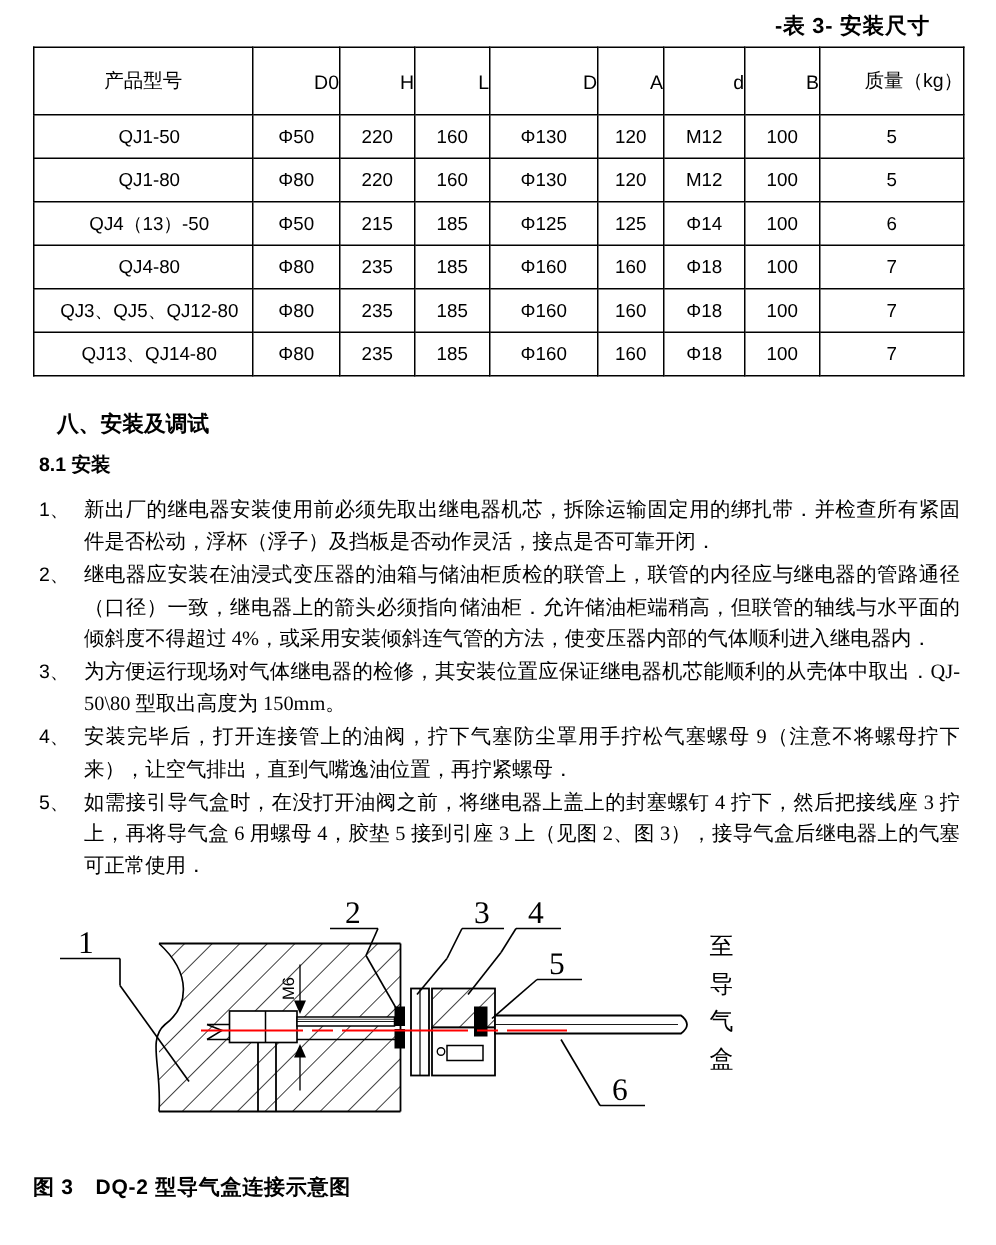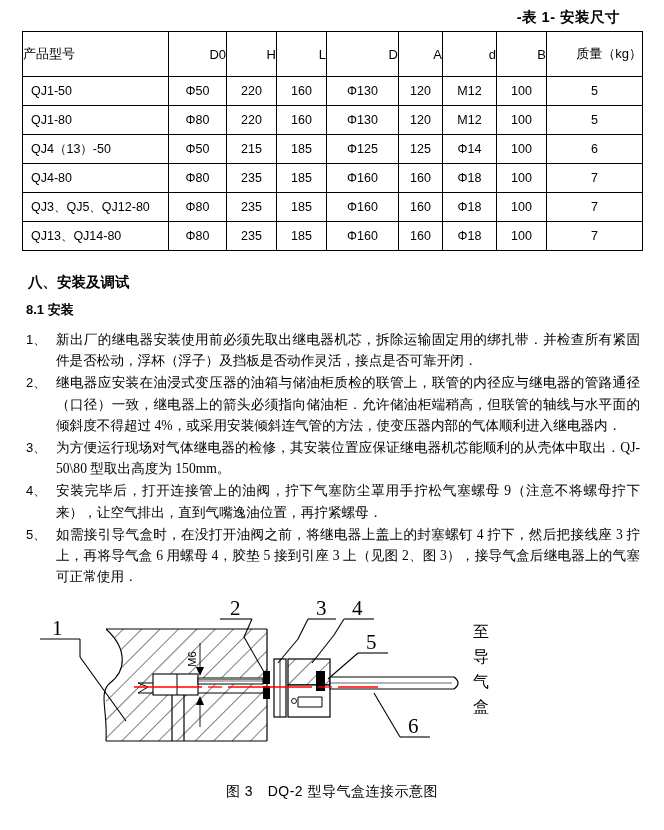--- a/index.html
+++ b/index.html
@@ -50,40 +50,40 @@
     text-align: center;
     vertical-align: middle;
     font-weight: normal;
   }
   table.spec thead th {
     height: 44px;
     font-size: 13px;
     text-align: right;
   }
   table.spec td.model, table.spec th.model {
-    text-align: left;
+    text-align: center;
     padding-left: 8px;
   }
   table.spec th.model { padding-left: 0; }
   .c-model { width: 146px; }
   .c-d0    { width: 58px; }
   .c-h     { width: 50px; }
   .c-l     { width: 50px; }
   .c-d     { width: 72px; }
   .c-a     { width: 44px; }
   .c-dd    { width: 54px; }
   .c-b     { width: 50px; }
   .c-mass  { width: 96px; }
 
   
   .h-section {
     font-family: "Liberation Sans", "DejaVu Sans", sans-serif;
     font-weight: bold;
     font-size: 14.5px;
-    margin: 22px 0 0 2px;
+    margin: 22px 0 0 12px;
     padding-left: 4px;
   }
   .h-sub {
     font-family: "Liberation Sans", "DejaVu Sans", sans-serif;
     font-weight: bold;
     font-size: 13px;
     margin: 9px 0 0 0;
     padding-left: 4px;
   }
 
@@ -114,23 +114,23 @@
 
   
   .figure-wrap {
     position: relative;
     width: 620px;
     height: 168px;
     margin-top: 14px;
   }
   .figure-wrap svg { display: block; }
   .fig-caption {
-    text-align: center;
-    font-family: "Liberation Sans", "DejaVu Sans", sans-serif;
-    font-weight: normal;
+    text-align: left;
+    font-family: "Liberation Sans", "DejaVu Sans", sans-serif;
+    font-weight: bold;
     font-size: 14px;
     margin-top: 14px;
     letter-spacing: 0.5px;
   }
   .vtext {
     position: absolute;
     top: 18px;
     left: 448px;
     width: 22px;
     font-size: 16px;
@@ -146,21 +146,21 @@
   .m6 {
     font-family: "Liberation Sans", "DejaVu Sans", sans-serif;
     font-size: 11px;
   }
 </style>
 </head>
 <body>
 
 <div class="page">
 
-  <div class="table-title">-表 1- 安装尺寸</div>
+  <div class="table-title">-表 3- 安装尺寸</div>
 
   <table class="spec">
     <colgroup>
       <col class="c-model">
         <col class="c-d0">
         <col class="c-h">
         <col class="c-l">
       <col class="c-d">
         <col class="c-a">
         <col class="c-dd">

